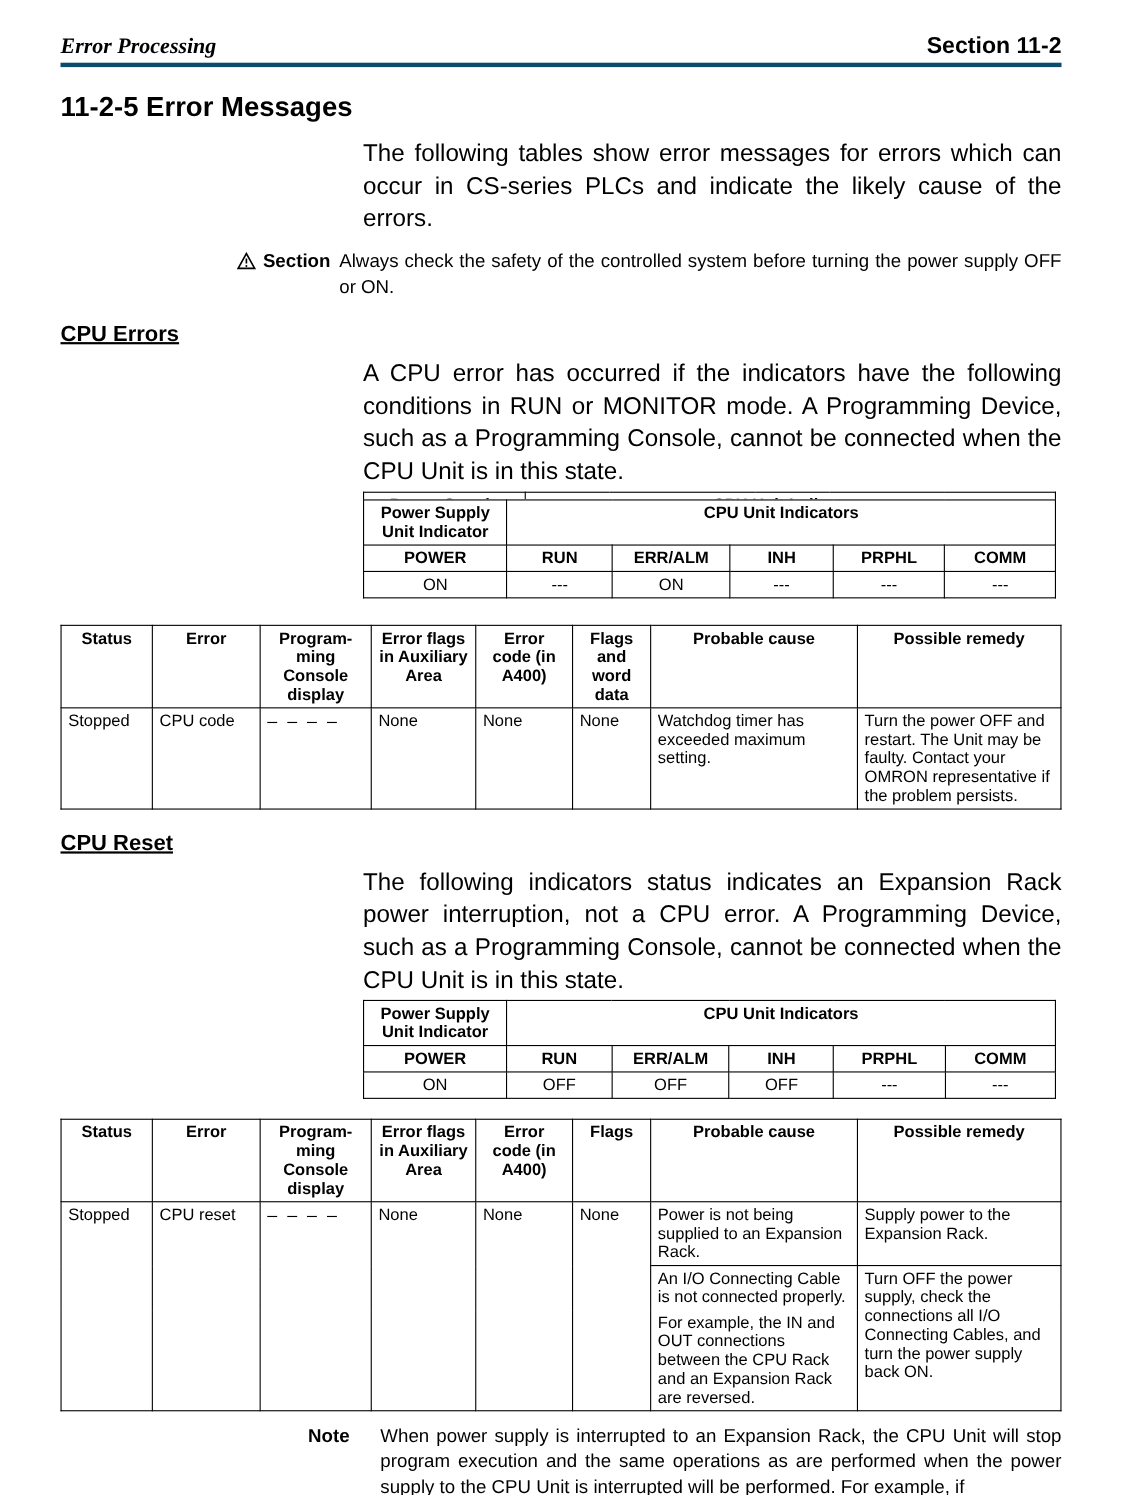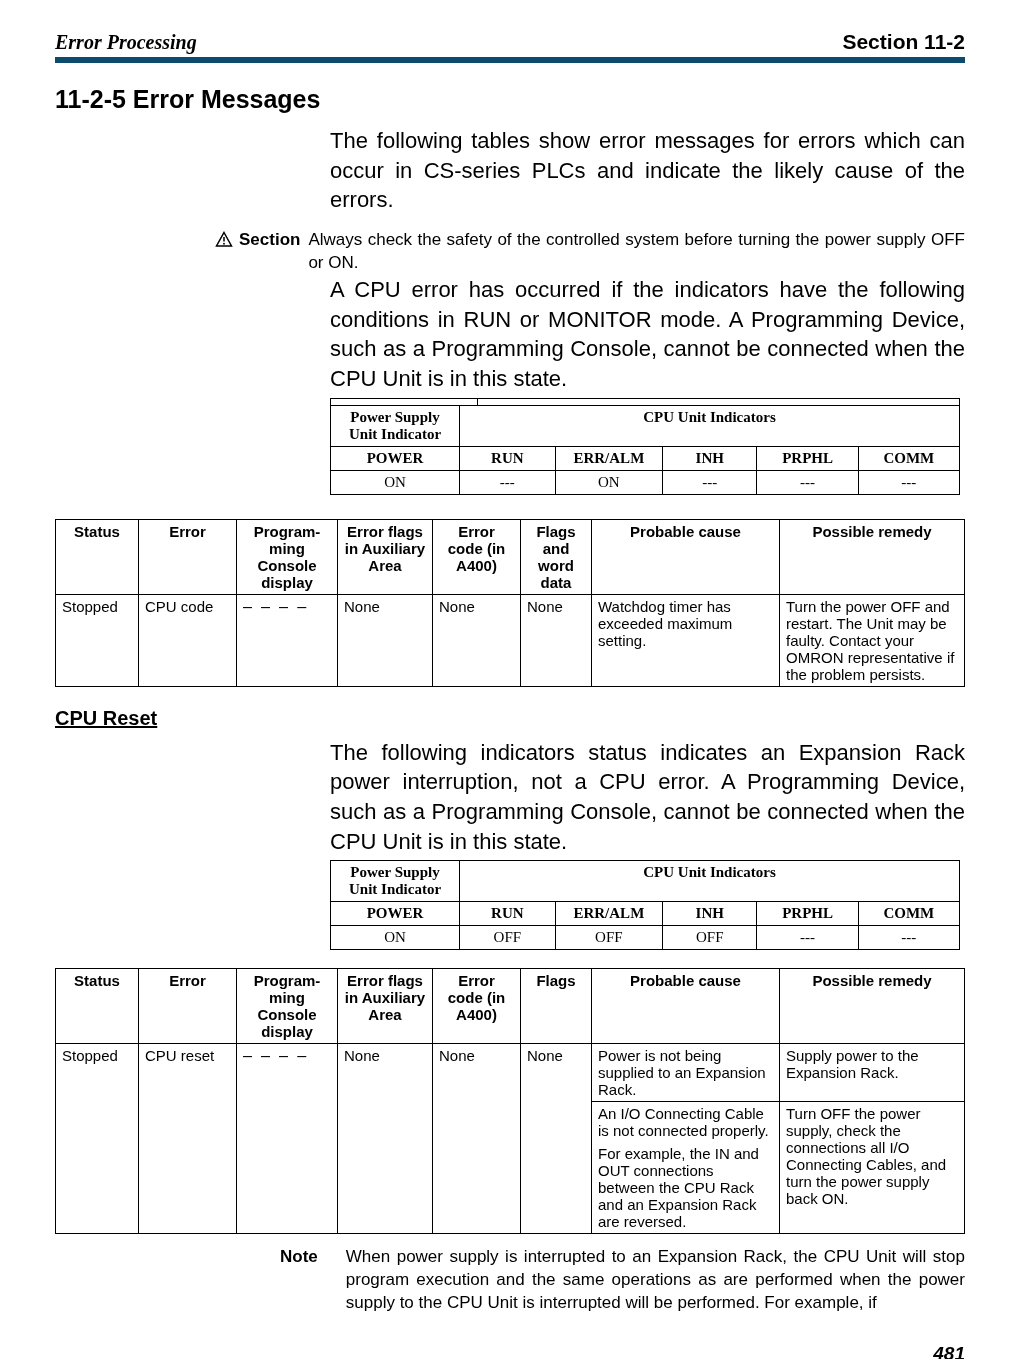--- a/index.html
+++ b/index.html
@@ -13,21 +13,21 @@
   }
   .page {
     box-sizing: border-box;
     width: 1020px;
     padding: 30px 55px 20px 55px;
   }
   .topbar {
     display: flex;
     justify-content: space-between;
     align-items: baseline;
-    border-bottom: 6px solid #0c4a6e;
+    border-bottom: 4px solid #0c4a6e;
     padding-bottom: 3px;
     margin-bottom: 22px;
   }
   .topbar-left {
     font-style: italic;
     font-weight: bold;
     font-size: 20px;
     font-family: "Times New Roman", Times, serif;
   }
   .topbar-right {
@@ -81,21 +81,21 @@
     border: 1px solid #000;
     padding: 3px 6px;
     vertical-align: top;
     text-align:left;
   }
   th {
     font-weight: bold;
     text-align:center;
   }
   .center { text-align:center; }
-  .small-table th, .small-table td { padding: 3px 8px; font-family: Liberation Serif, serif; }
+  .small-table th, .small-table td { padding: 3px 8px; }
   .dashes { font-family: monospace; letter-spacing:0px;}
   .note-row {
     display:flex;
     margin-left:225px;
     margin-top:12px;
     font-size:17px;
     line-height:1.35;
     gap:18px;
   }
   .note-label { font-weight:bold; margin-right:10px;}
@@ -127,20 +127,21 @@
       <svg viewBox="0 0 24 24">
           <path d="M12 2 L22 20 L2 20 Z" fill="none" stroke="#000" stroke-width="2"></path>
           <line x1="12" y1="8" x2="12" y2="14" stroke="#000" stroke-width="2"></line>
           <circle cx="12" cy="17" r="1.2" fill="#000"></circle>
         </svg>
     </span>
     <span class="caution-label">Section</span>
     <span class="caution-text">Always check the safety of the controlled system before turning the power supply OFF or ON.</span>
   </div>
 
+  <div class="h3">CPU Errors</div>
   <div class="body-indent">A CPU error has occurred if the indicators have the following conditions in RUN or MONITOR mode. A Programming Device, such as a Programming Console, cannot be connected when the CPU Unit is in this state.</div>
 
   <div style="margin-left:275px;">
     <table class="small-table" style="width:630px;">
       <tbody>
           <tr>
         <th rowspan="2" style="width:130px;">Power Supply Unit Indicator</th>
         <th colspan="5">CPU Unit Indicators</th>
       </tr>
       <tr>

